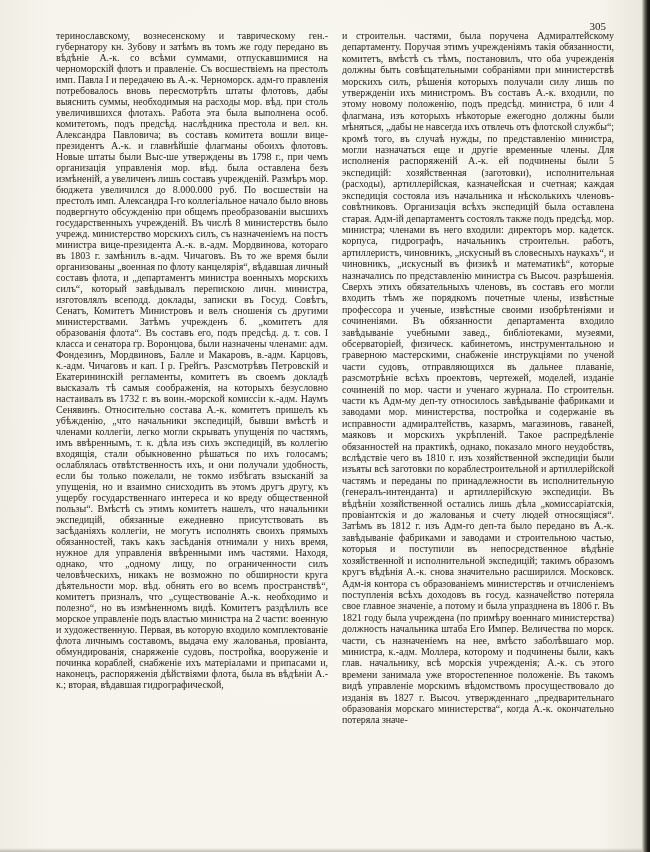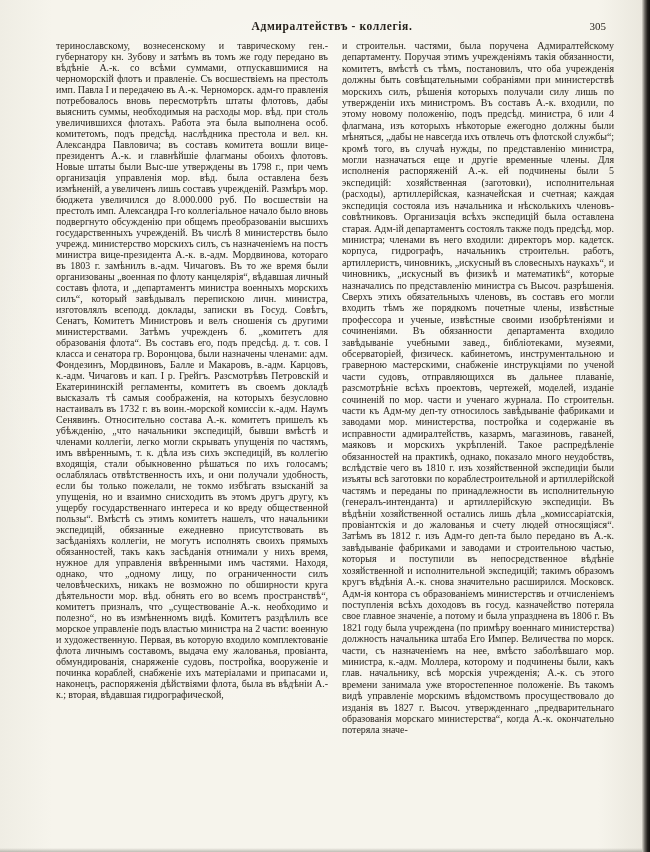--- a/index.html
+++ b/index.html
@@ -36,21 +36,21 @@
   }
   .page-number {
     position: absolute;
     right: 2px;
     top: 0;
     font-size: 11px;
     color: #2a261f;
   }
   .text-columns {
     position: absolute;
-    top: 40px;
+    top: 30px;
     left: 56px;
     width: 558px;
     height: 800px;
     display: flex;
     gap: 14px;
   }
   .col {
     width: 272px;
     height: 798px;
     overflow: hidden;
@@ -77,21 +77,20 @@
     height: 4px;
     background: linear-gradient(to bottom, rgba(120,115,105,0) 0%, rgba(90,86,78,0.35) 100%);
   }
 </style>
 </head>
 <body>
 
 <div class="page">
 
   <div class="page-header">
-    <div class="running-title">Адмиралтействъ - коллегія.</div>
     <div class="page-number">305</div>
   </div>
 
   <div class="text-columns">
     <div class="col">теринославскому, вознесенскому и таврическому ген.-губернатору кн. Зубову и затѣмъ въ томъ же году передано въ вѣдѣніе А.-к. со всѣми суммами, отпускавшимися на черноморскій флотъ и правленіе. Съ восшествіемъ на престолъ имп. Павла I и передачею въ А.-к. Черноморск. адм-го правленія потребовалось вновь пересмотрѣть штаты флотовъ, дабы выяснить суммы, необходимыя на расходы мор. вѣд. при столь увеличившихся флотахъ. Работа эта была выполнена особ. комитетомъ, подъ предсѣд. наслѣдника престола и вел. кн. Александра Павловича; въ составъ комитета вошли вице-президентъ А.-к. и главнѣйшіе флагманы обоихъ флотовъ. Новые штаты были Выс-ше утверждены въ 1798 г., при чемъ организація управленія мор. вѣд. была оставлена безъ измѣненій, а увеличенъ лишь составъ учрежденій. Размѣръ мор. бюджета увеличился до 8.000.000 руб. По восшествіи на престолъ имп. Александра I-го коллегіальное начало было вновь подвергнуто обсужденію при общемъ преобразованіи высшихъ государственныхъ учрежденій. Въ числѣ 8 министерствъ было учрежд. министерство морскихъ силъ, съ назначеніемъ на постъ министра вице-президента А.-к. в.-адм. Мордвинова, котораго въ 1803 г. замѣнилъ в.-адм. Чичаговъ. Въ то же время были организованы „военная по флоту канцелярія“, вѣдавшая личный составъ флота, и „департаментъ министра военныхъ морскихъ силъ“, который завѣдывалъ перепискою личн. министра, изготовлялъ всеподд. доклады, записки въ Госуд. Совѣтъ, Сенатъ, Комитетъ Министровъ и велъ сношенія съ другими министерствами. Затѣмъ учрежденъ б. „комитетъ для образованія флота“. Въ составъ его, подъ предсѣд. д. т. сов. I класса и сенатора гр. Воронцова, были назначены членами: адм. Фондезинъ, Мордвиновъ, Балле и Макаровъ, в.-адм. Карцовъ, к.-адм. Чичаговъ и кап. I р. Грейгъ. Разсмотрѣвъ Петровскій и Екатерининскій регламенты, комитетъ въ своемъ докладѣ высказалъ тѣ самыя соображенія, на которыхъ безусловно настаивалъ въ 1732 г. въ воин.-морской комиссіи к.-адм. Наумъ Сенявинъ. Относительно состава А.-к. комитетъ пришелъ къ убѣжденію, „что начальники экспедицій, бывши вмѣстѣ и членами коллегіи, легко могли скрывать упущенія по частямъ, имъ ввѣреннымъ, т. к. дѣла изъ сихъ экспедицій, въ коллегію входящія, стали обыкновенно рѣшаться по ихъ голосамъ; ослаблялась отвѣтственность ихъ, и они получали удобность, если бы только пожелали, не токмо избѣгать взысканій за упущенія, но и взаимно снисходить въ этомъ другъ другу, къ ущербу государственнаго интереса и ко вреду общественной пользы“. Вмѣстѣ съ этимъ комитетъ нашелъ, что начальники экспедицій, обязанные ежедневно присутствовать въ засѣданіяхъ коллегіи, не могутъ исполнять своихъ прямыхъ обязанностей, такъ какъ засѣданія отнимали у нихъ время, нужное для управленія ввѣренными имъ частями. Находя, однако, что „одному лицу, по ограниченности силъ человѣческихъ, никакъ не возможно по обширности круга дѣятельности мор. вѣд. обнять его во всемъ пространствѣ“, комитетъ призналъ, что „существованіе А.-к. необходимо и полезно“, но въ измѣненномъ видѣ. Комитетъ раздѣлилъ все морское управленіе подъ властью министра на 2 части: военную и художественную. Первая, въ которую входило комплектованіе флота личнымъ составомъ, выдача ему жалованья, провіанта, обмундированія, снаряженіе судовъ, постройка, вооруженіе и починка кораблей, снабженіе ихъ матеріалами и припасами и, наконецъ, распоряженія дѣйствіями флота, была въ вѣдѣніи А.-к.; вторая, вѣдавшая гидрографической,</div>
     <div class="col" style="line-height: 11.4px;">и строительн. частями, была поручена Адмиралтейскому департаменту. Поручая этимъ учрежденіямъ такія обязанности, комитетъ, вмѣстѣ съ тѣмъ, постановилъ, что оба учрежденія должны быть совѣщательными собраніями при министерствѣ морскихъ силъ, рѣшенія которыхъ получали силу лишь по утвержденіи ихъ министромъ. Въ составъ А.-к. входили, по этому новому положенію, подъ предсѣд. министра, 6 или 4 флагмана, изъ которыхъ нѣкоторые ежегодно должны были мѣняться, „дабы не навсегда ихъ отвлечь отъ флотской службы“; кромѣ того, въ случаѣ нужды, по представленію министра, могли назначаться еще и другіе временные члены. Для исполненія распоряженій А.-к. ей подчинены были 5 экспедицій: хозяйственная (заготовки), исполнительная (расходы), артиллерійская, казначейская и счетная; каждая экспедиція состояла изъ начальника и нѣсколькихъ членовъ-совѣтниковъ. Организація всѣхъ экспедицій была оставлена старая. Адм-ій департаментъ состоялъ также подъ предсѣд. мор. министра; членами въ него входили: директоръ мор. кадетск. корпуса, гидрографъ, начальникъ строительн. работъ, артиллеристъ, чиновникъ, „искусный въ словесныхъ наукахъ“, и чиновникъ, „искусный въ физикѣ и математикѣ“, которые назначались по представленію министра съ Высоч. разрѣшенія. Сверхъ этихъ обязательныхъ членовъ, въ составъ его могли входить тѣмъ же порядкомъ почетные члены, извѣстные профессора и ученые, извѣстные своими изобрѣтеніями и сочиненіями. Въ обязанности департамента входило завѣдываніе учебными завед., библіотеками, музеями, обсерваторіей, физическ. кабинетомъ, инструментальною и граверною мастерскими, снабженіе инструкціями по ученой части судовъ, отправляющихся въ дальнее плаваніе, разсмотрѣніе всѣхъ проектовъ, чертежей, моделей, изданіе сочиненій по мор. части и ученаго журнала. По строительн. части къ Адм-му деп-ту относилось завѣдываніе фабриками и заводами мор. министерства, постройка и содержаніе въ исправности адмиралтействъ, казармъ, магазиновъ, гаваней, маяковъ и морскихъ укрѣпленій. Такое распредѣленіе обязанностей на практикѣ, однако, показало много неудобствъ, вслѣдствіе чего въ 1810 г. изъ хозяйственной экспедиціи были изъяты всѣ заготовки по кораблестроительной и артиллерійской частямъ и переданы по принадлежности въ исполнительную (генералъ-интенданта) и артиллерійскую экспедиціи. Въ вѣдѣніи хозяйственной остались лишь дѣла „комиссаріатскія, провіантскія и до жалованья и счету людей относящіяся“. Затѣмъ въ 1812 г. изъ Адм-го деп-та было передано въ А.-к. завѣдываніе фабриками и заводами и строительною частью, которыя и поступили въ непосредственное вѣдѣніе хозяйственной и исполнительной экспедицій; такимъ образомъ кругъ вѣдѣнія А.-к. снова значительно расширился. Московск. Адм-ія контора съ образованіемъ министерствъ и отчисленіемъ поступленія всѣхъ доходовъ въ госуд. казначейство потеряла свое главное значеніе, а потому и была упразднена въ 1806 г. Въ 1821 году была учреждена (по примѣру военнаго министерства) должность начальника штаба Его Импер. Величества по морск. части, съ назначеніемъ на нее, вмѣсто заболѣвшаго мор. министра, к.-адм. Моллера, которому и подчинены были, какъ глав. начальнику, всѣ морскія учрежденія; А.-к. съ этого времени занимала уже второстепенное положеніе. Въ такомъ видѣ управленіе морскимъ вѣдомствомъ просуществовало до изданія въ 1827 г. Высоч. утвержденнаго „предварительнаго образованія морскаго министерства“, когда А.-к. окончательно потеряла значе-</div>
   </div>
 
   <div class="scan-bottom"></div>
   <div class="scan-edge"></div>

